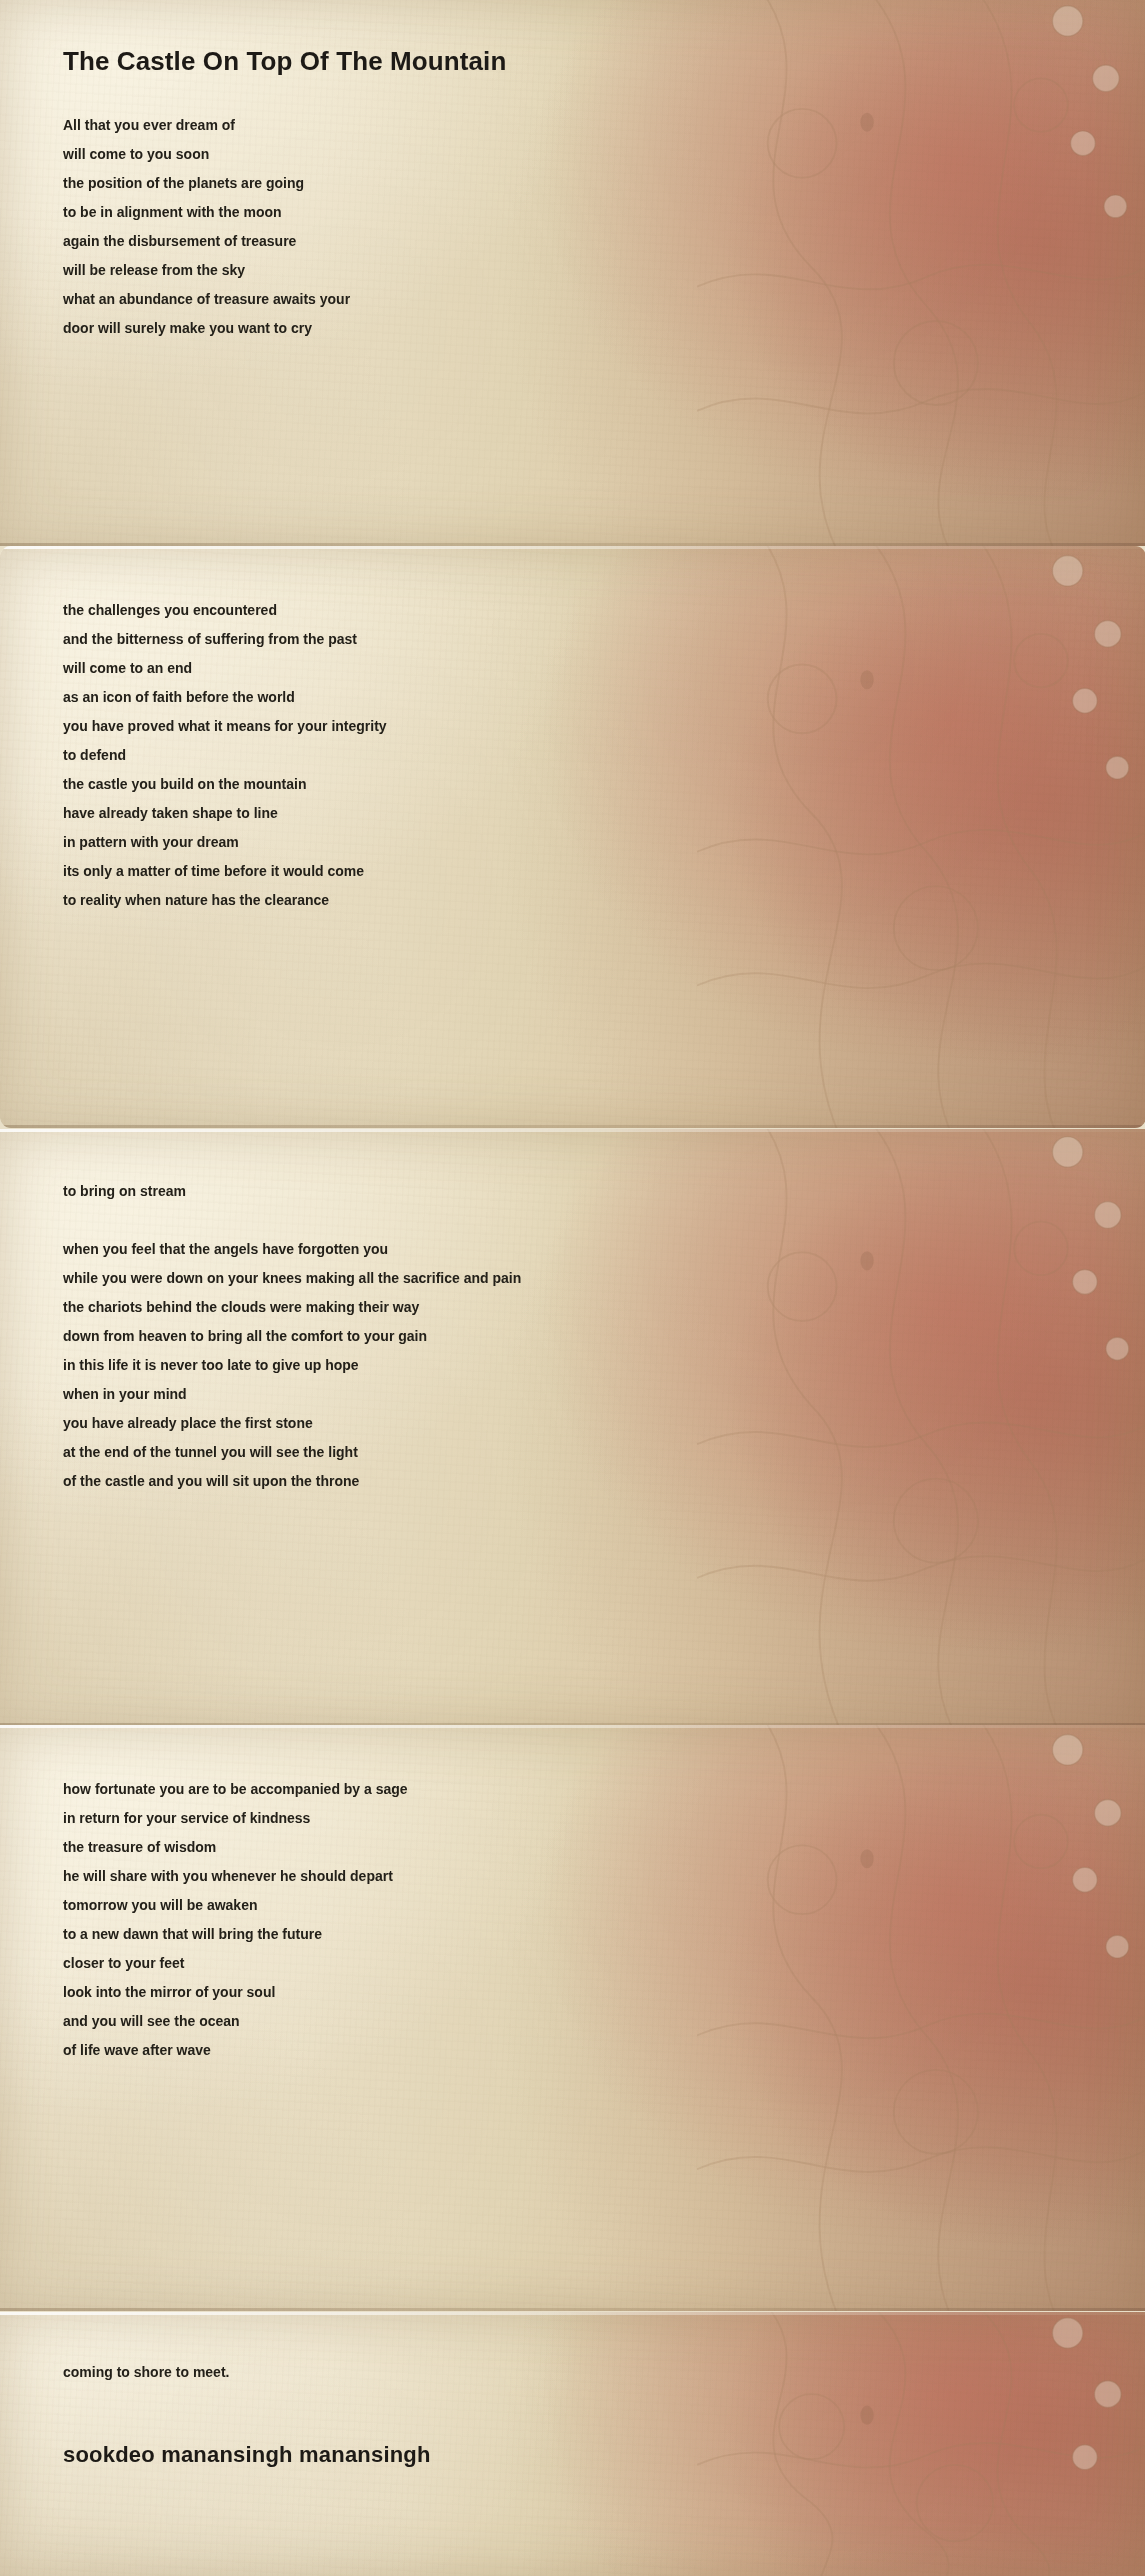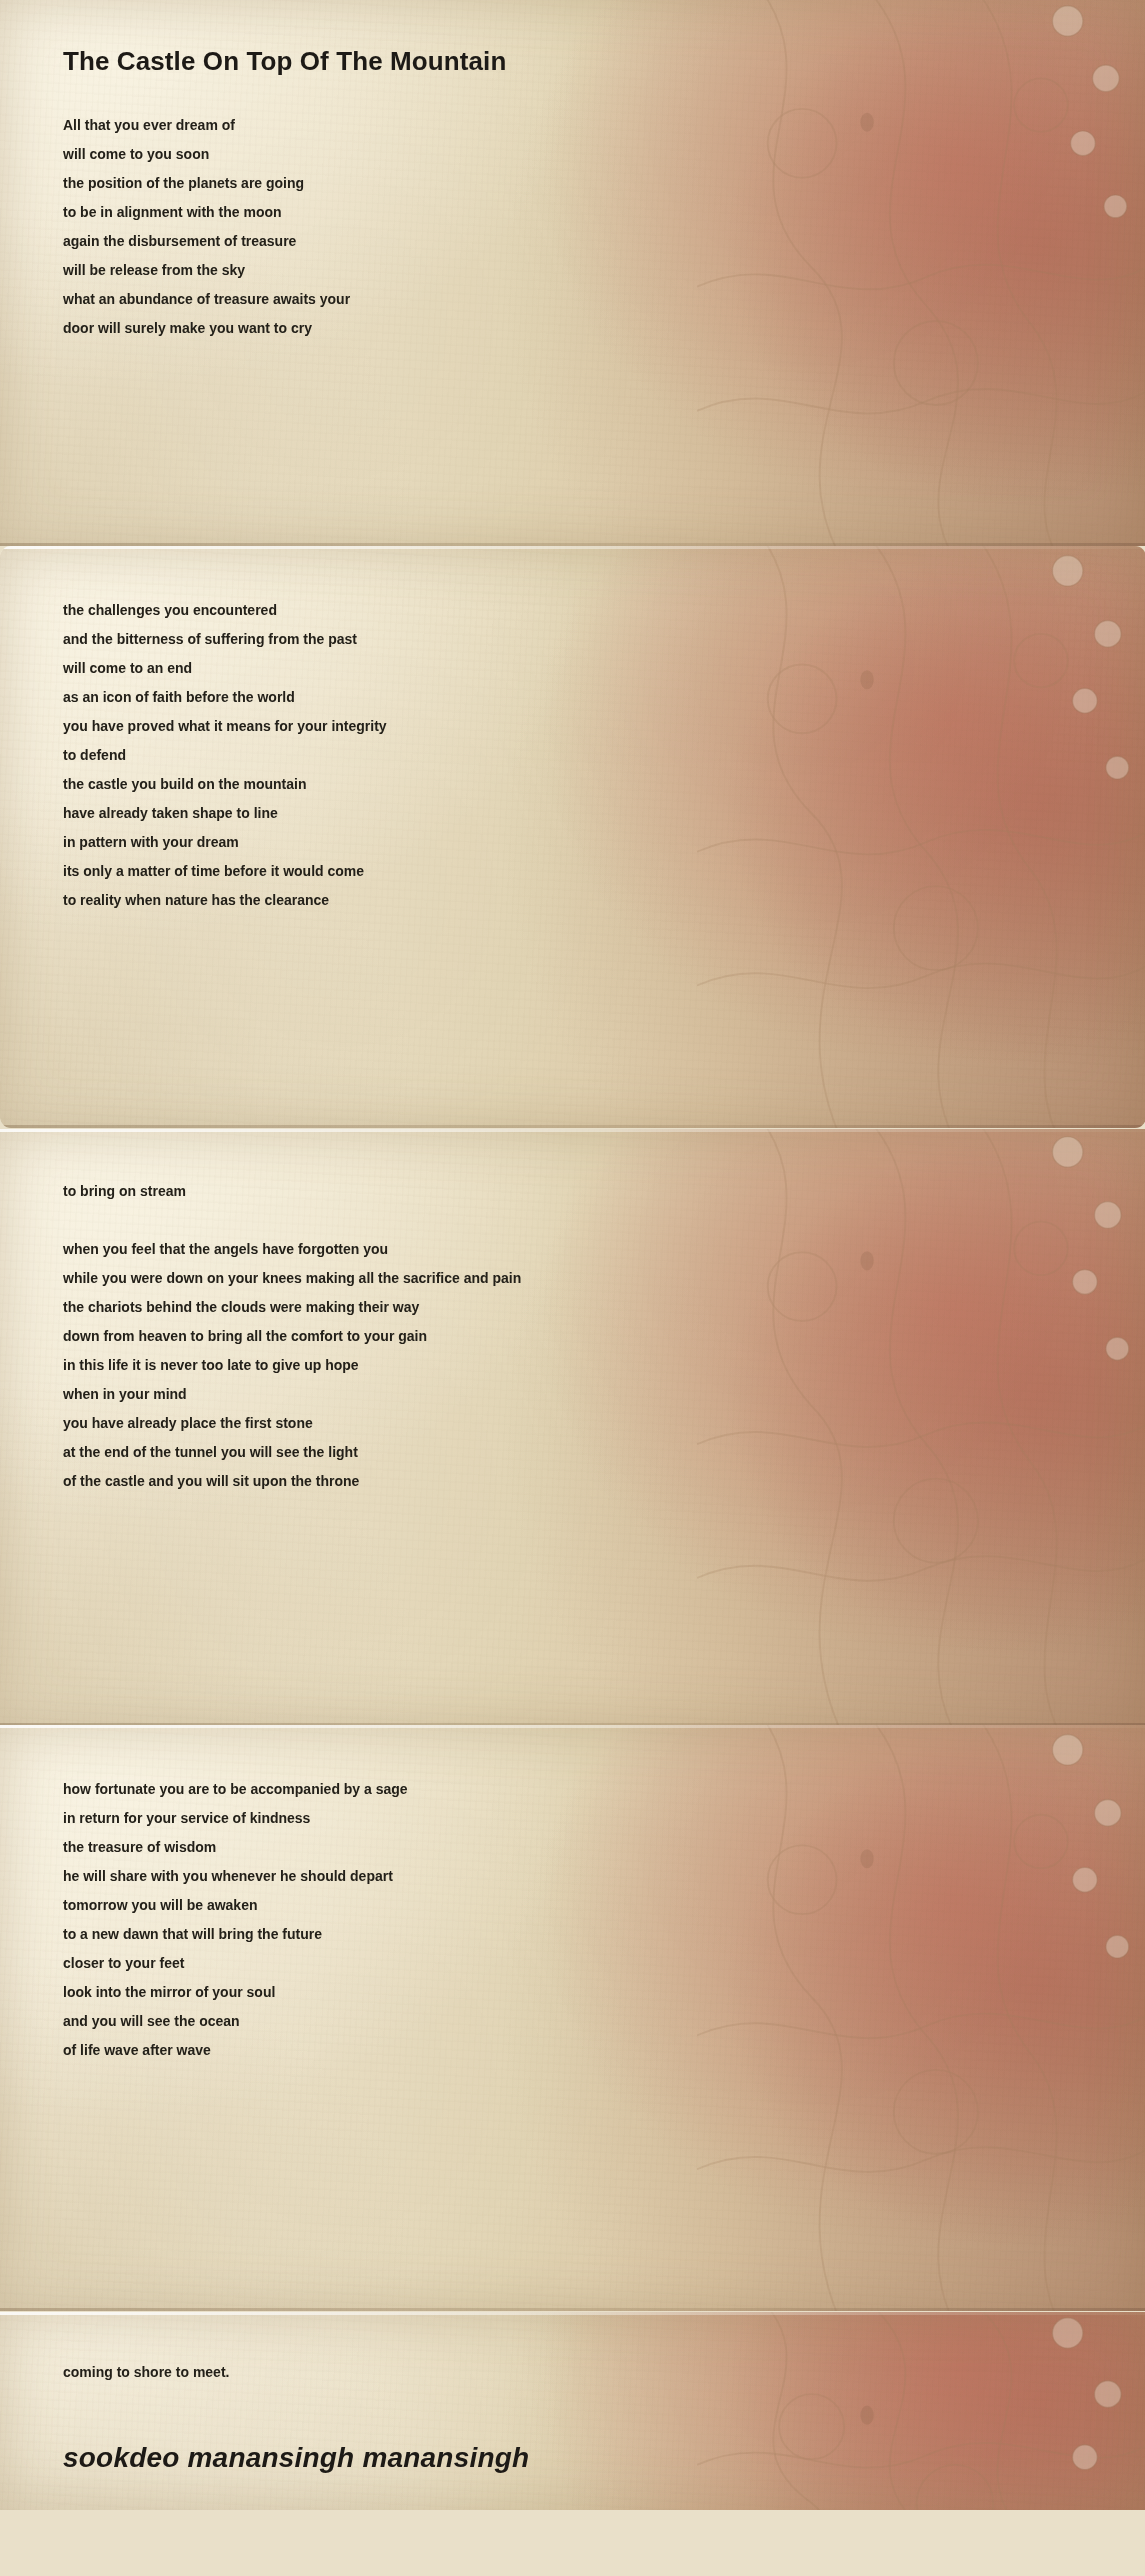--- a/index.html
+++ b/index.html
@@ -82,22 +82,21 @@
     font-size: 14px;
     font-weight: bold;
     color: #232019;
     line-height: 29px;
     white-space: pre;
   }
   .line.blank {
     height: 29px;
   }
   .author {
-    font-size: 28px;
-    font-style: italic;
+    font-size: 22px;
     font-weight: bold;
     color: #1d1a16;
     letter-spacing: 0.2px;
   }
 </style>
 </head>
 <body>
 
 <div class="page">
 
@@ -259,21 +258,21 @@
         <div class="line">tomorrow you will be awaken</div>
         <div class="line">to a new dawn that will bring the future</div>
         <div class="line">closer to your feet</div>
         <div class="line">look into the mirror of your soul</div>
         <div class="line">and you will see the ocean</div>
         <div class="line">of life wave after wave</div>
       </div>
     </div>
   </div>
 
-  <div class="panel" style="top:2312px; height:198px;">
+  <div class="panel" style="top:2312px; height:264px;">
     <div class="grain"></div>
     <svg class="flourish" viewBox="0 0 470 277" preserveAspectRatio="none">
       <g fill="none" stroke="rgba(160,125,90,0.45)" stroke-width="2">
         <path d="M60,-20 C150,60 20,130 120,200 C180,250 90,280 150,320"></path>
         <path d="M180,-10 C280,80 140,150 240,230 C300,275 220,300 270,330"></path>
         <path d="M300,0 C380,80 260,160 350,240 C400,285 330,300 380,330"></path>
         <circle cx="120" cy="120" r="34"></circle>
         <circle cx="270" cy="200" r="40"></circle>
         <path d="M0,160 C90,120 150,190 240,150 C330,110 400,180 470,140"></path>
       </g>

